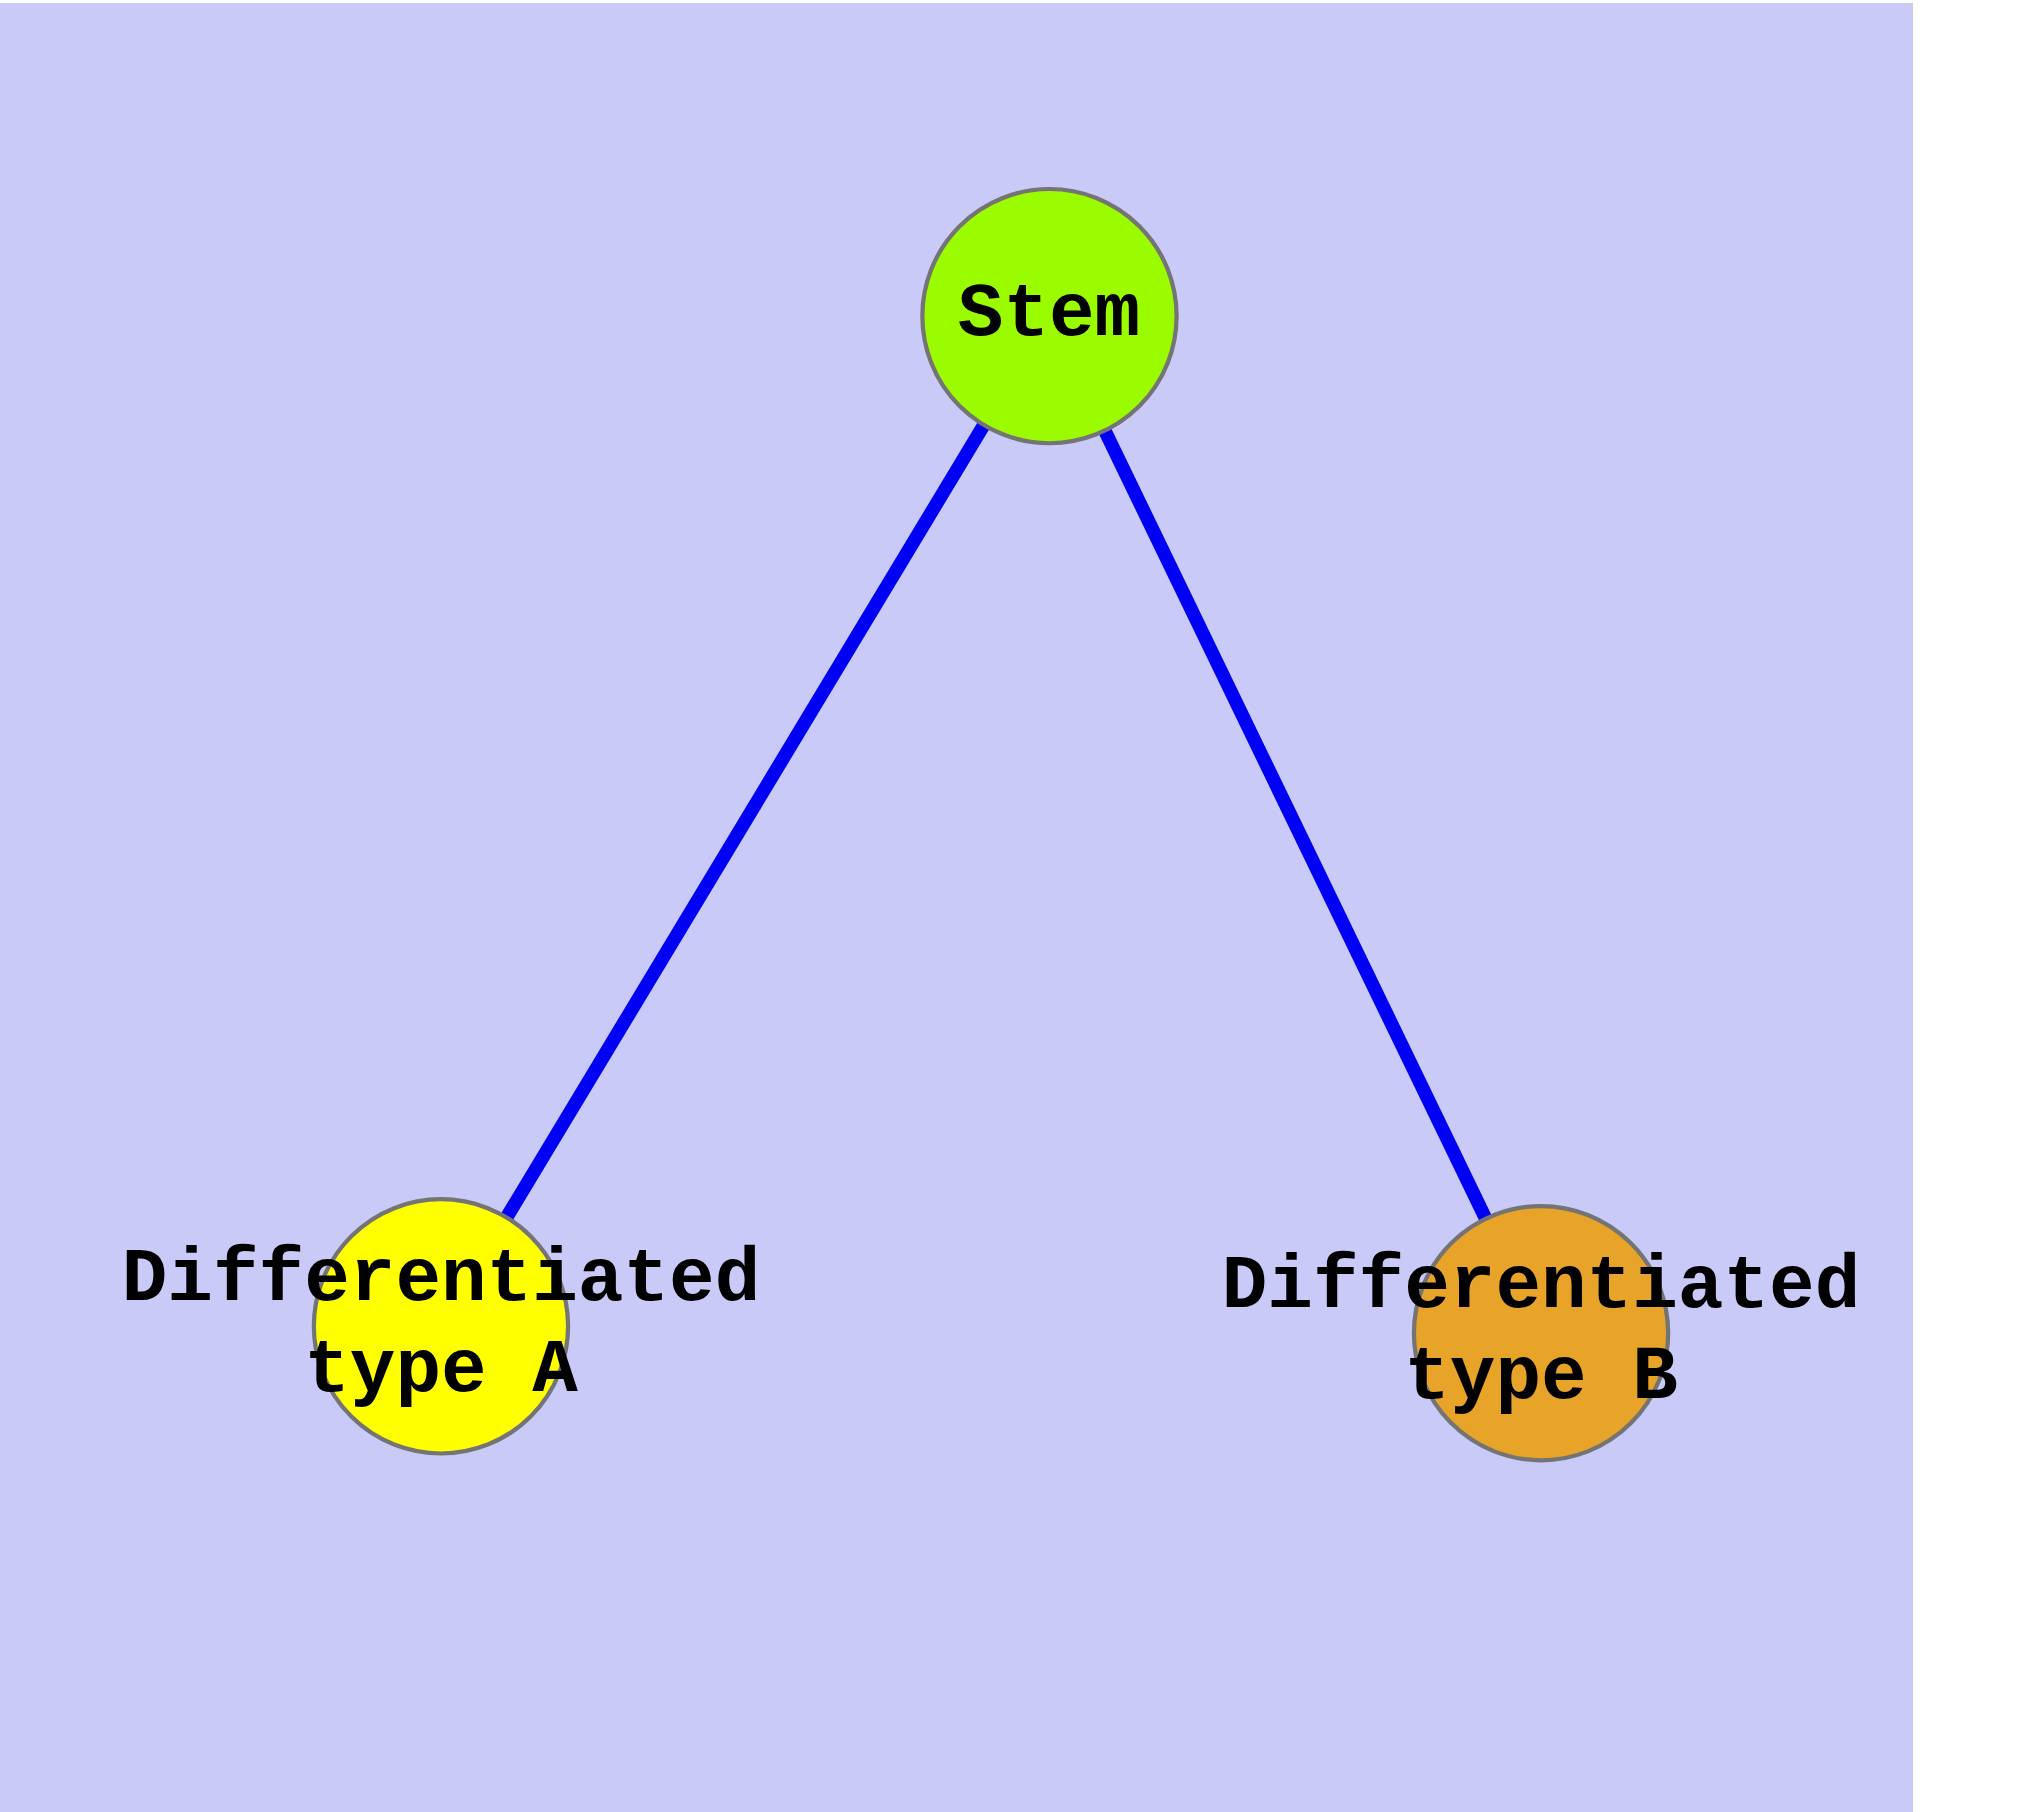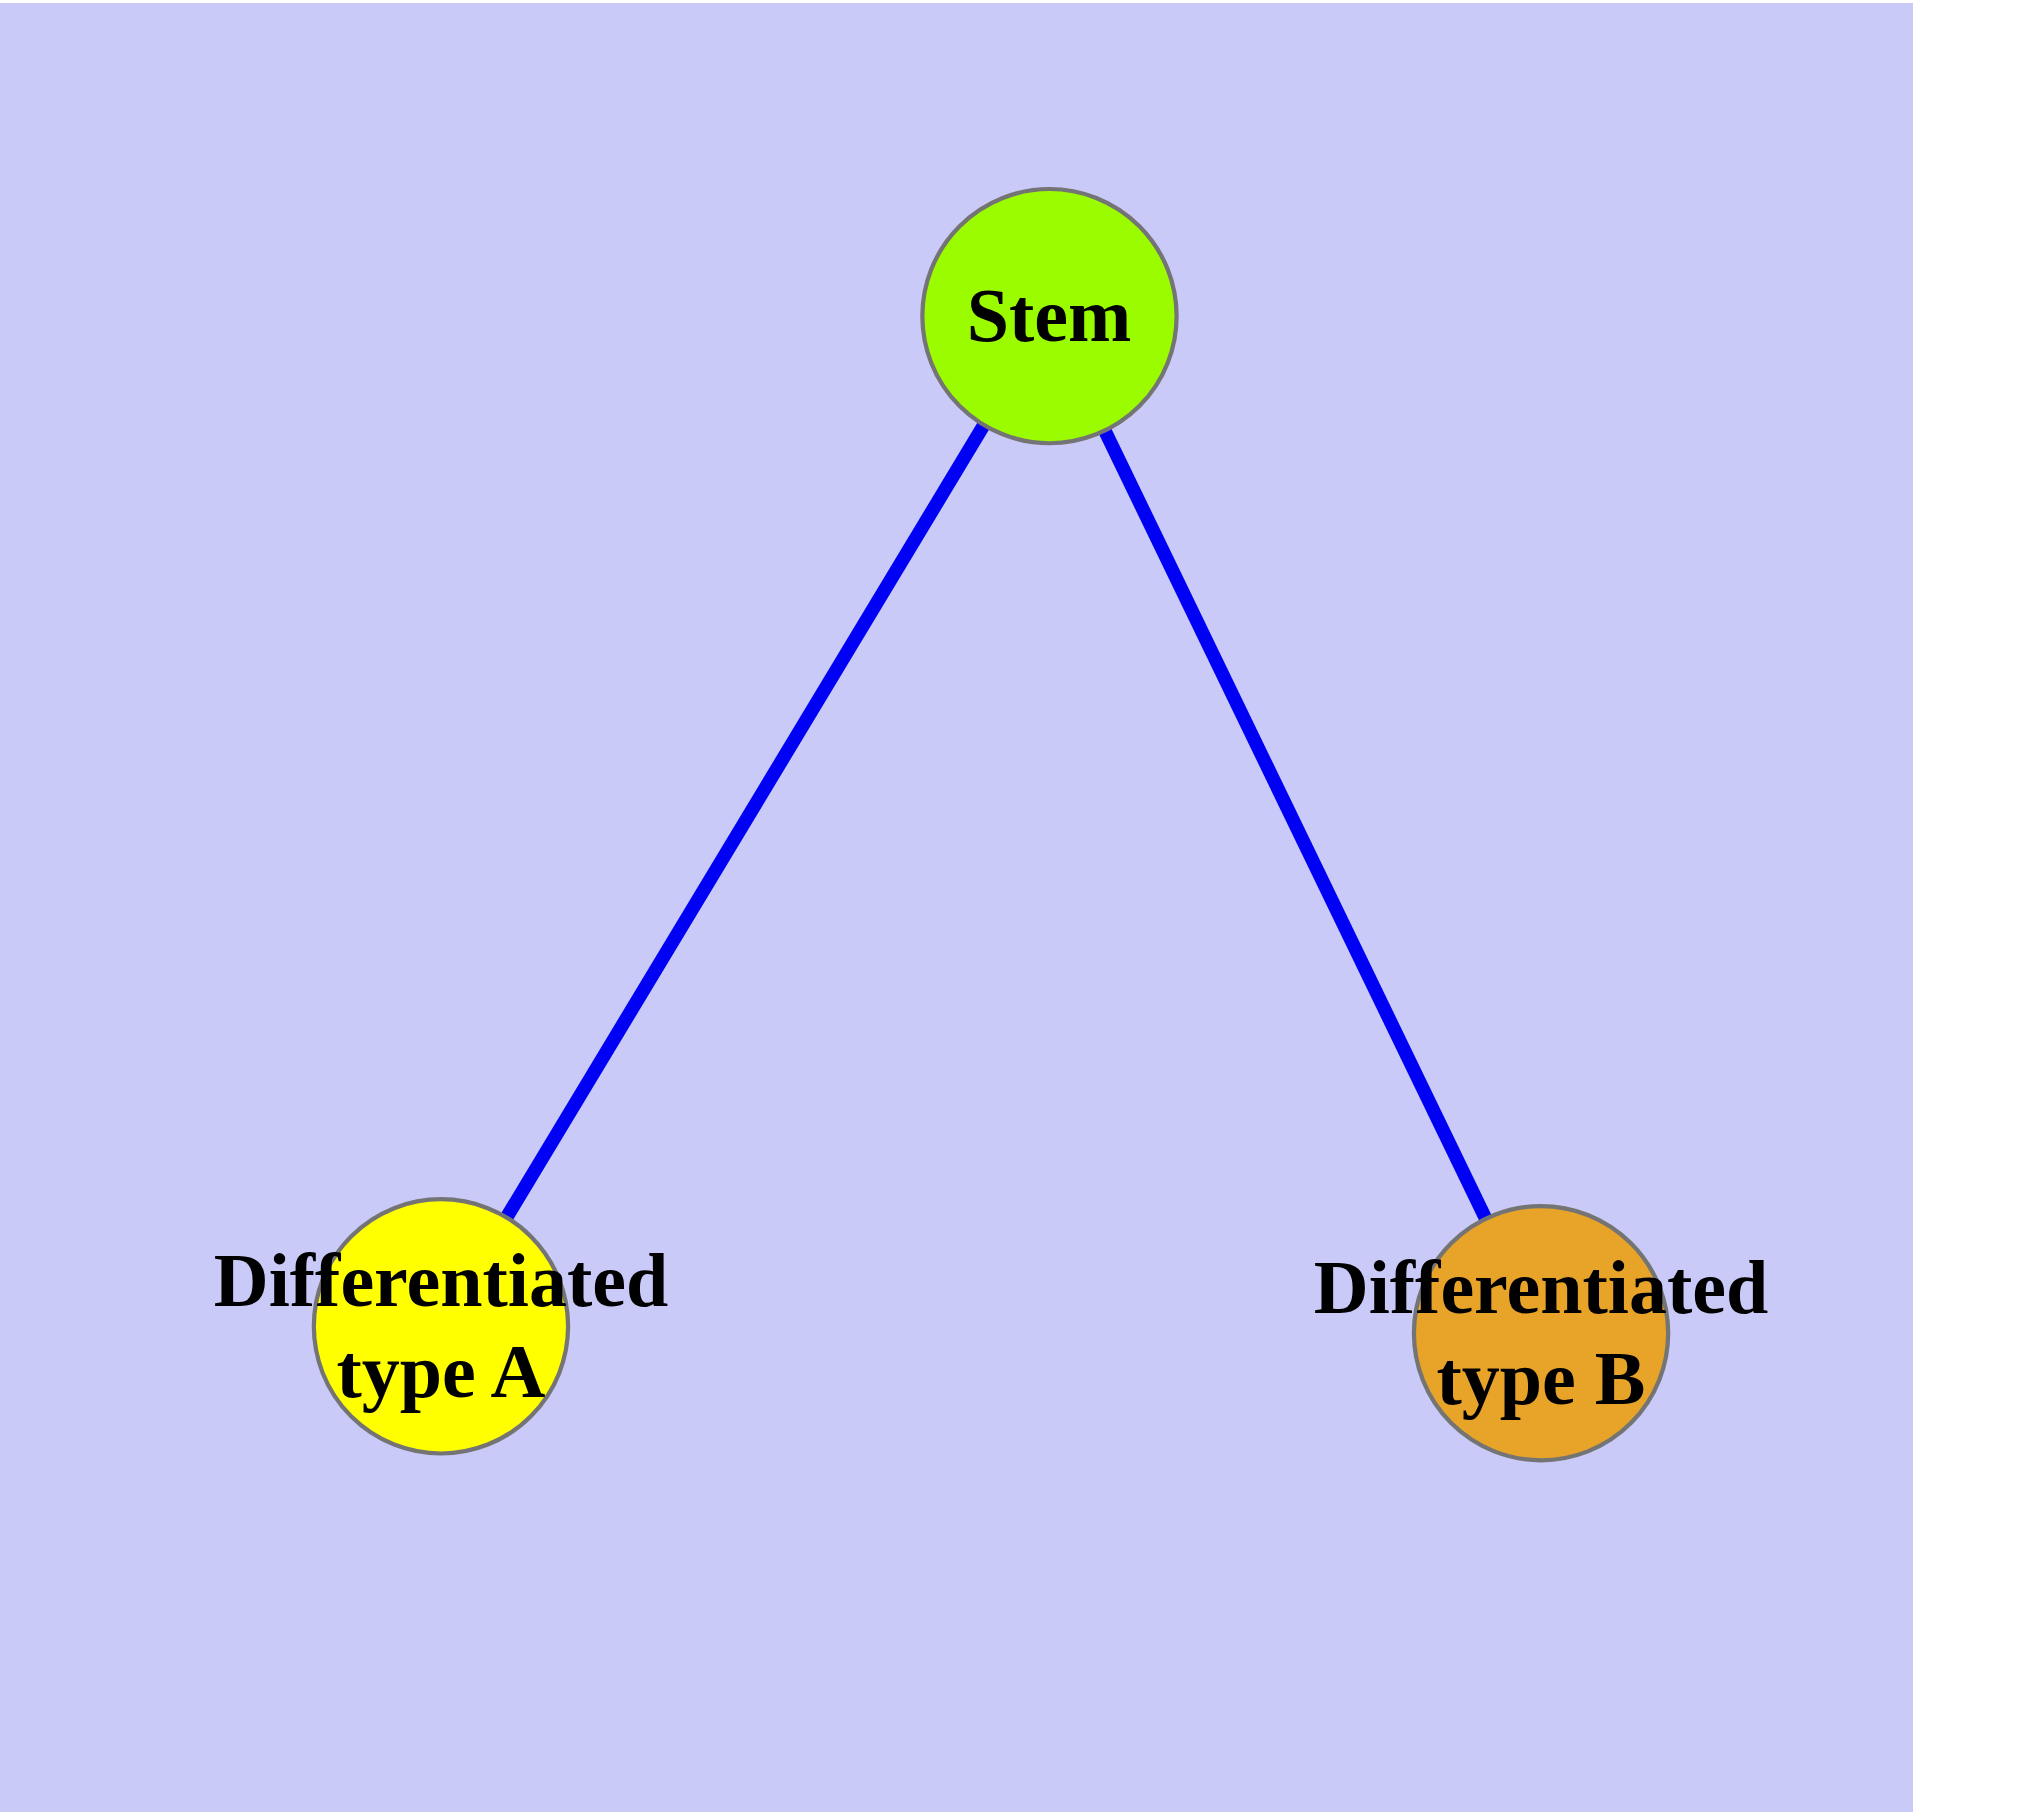--- a/index.html
+++ b/index.html
@@ -6,21 +6,21 @@
     margin: 0;
     padding: 0;
     background: #ffffff;
   }
   .stage {
     position: relative;
     width: 1915px;
     height: 1812px;
     background: #ffffff;
     overflow: hidden;
-    font-family: Liberation Serif, serif;
+    font-family: Liberation Mono, monospace;
   }
   .plot-panel {
     position: absolute;
     left: 0;
     top: 3.4px;
     right: 2.5px;
     bottom: 0;
   }
   .graph-svg {
     position: absolute;

